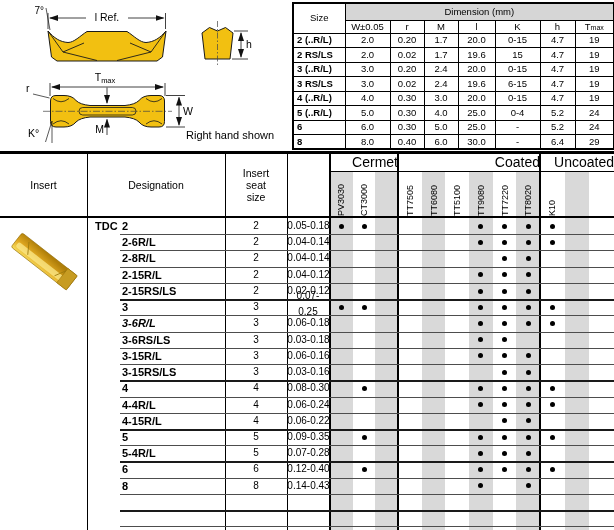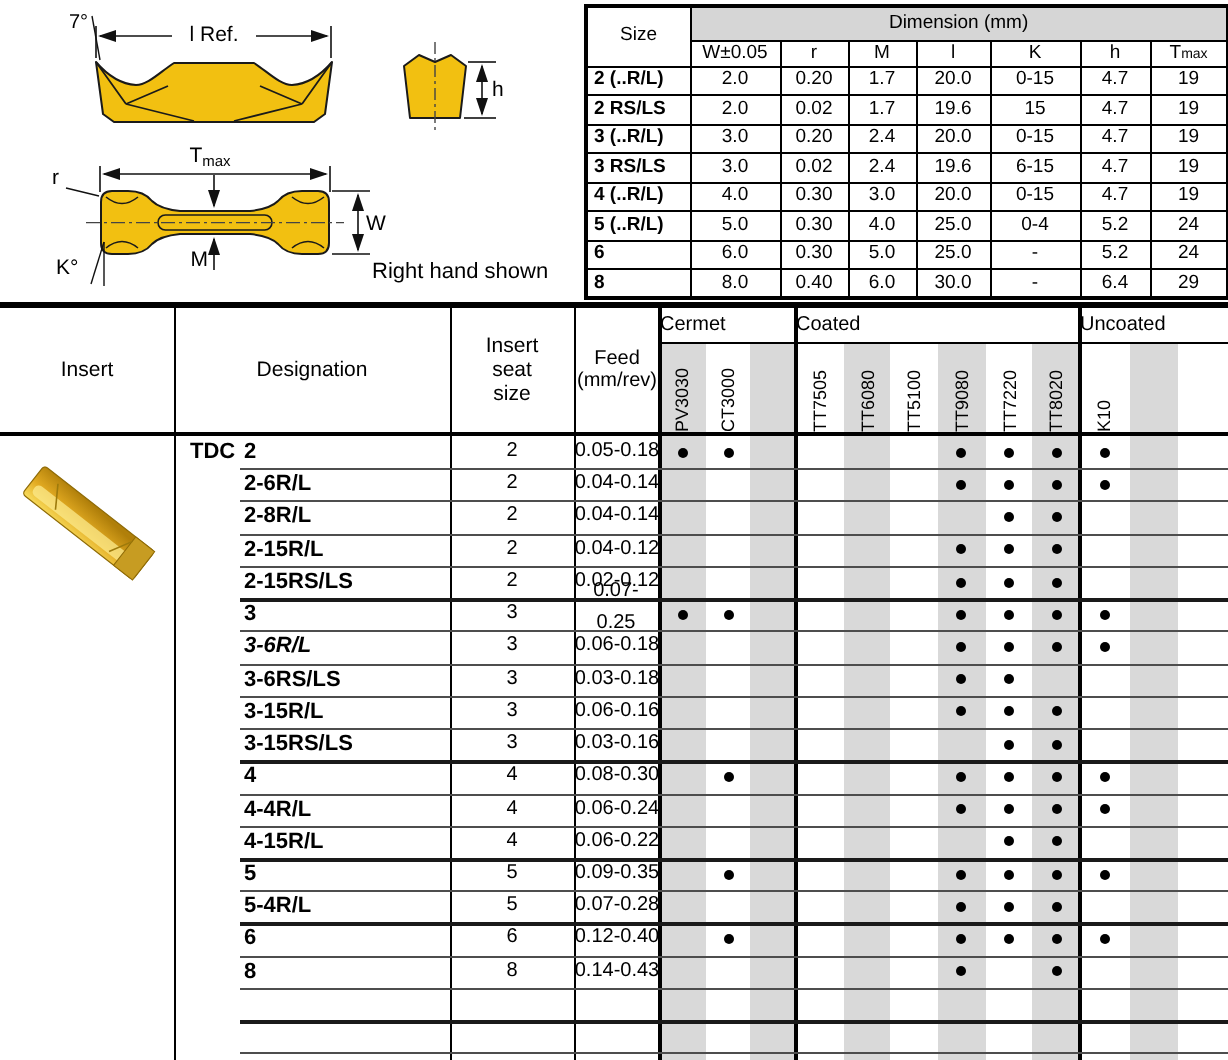--- a/index.html
+++ b/index.html
@@ -16,21 +16,21 @@
   
   .drawing{position:absolute;left:0;top:0;}
   
   .main-table{position:absolute;left:0;top:151px;width:614px;height:376px;
               border-top:3px solid #000;}
   .stripe{position:absolute;background:#d9d9d9;z-index:1;}
   .vline,.hline{position:absolute;background:#000;z-index:2;}
   .rowsep{position:absolute;z-index:2;}
   .mt-label{position:absolute;display:flex;align-items:center;justify-content:center;
             text-align:center;font-size:10.5px;z-index:3;}
-  .grp-label{position:absolute;font-size:10px;text-align:left;line-height:17px;z-index:3;}
+  .grp-label{position:absolute;font-size:14px;text-align:right;line-height:17px;z-index:3;}
   .vert-label{position:absolute;writing-mode:vertical-rl;transform:rotate(180deg);
               font-size:9px;line-height:12px;width:12px;letter-spacing:0;z-index:3;}
   .cell{position:absolute;font-size:10px;text-align:center;z-index:3;}
   .dsg{position:absolute;font-size:11px;font-weight:bold;z-index:3;white-space:nowrap;}
   .dot{position:absolute;width:5px;height:5px;border-radius:50%;background:#000;z-index:3;}
   .photo{position:absolute;left:8px;top:66px;z-index:3;}
 </style>
 </head>
 <body>
 
@@ -217,23 +217,20 @@
         </tr>
       </tbody>
   </table>
 
   <div class="main-table" id="mt">
 
     <div class="mt-label" style="left:0;top:0;width:87px;height:62px">Insert</div>
     <div class="mt-label" style="left:87px;top:0;width:138px;height:62px">Designation</div>
     <div class="mt-label" style="left:225px;top:0;width:62px;height:62px">
       <span style="width:40px">Insert seat size</span>
-    </div>
-    <div class="mt-label" style="left:287px;top:0;width:43px;height:62px;font-size:10px">
-      <span style="width:42px">Feed (mm/rev)</span>
     </div>
 
     <div class="dsg" style="left:95px;top:64px;line-height:16px">TDC</div>
 
     <svg class="photo" width="74" height="84" viewBox="0 0 74 84">
       <defs>
         <linearGradient id="gold" x1="0" y1="0" x2="1" y2="0.3">
           <stop offset="0" stop-color="#f8dd5e"></stop>
           <stop offset="0.45" stop-color="#e3ab22"></stop>
           <stop offset="1" stop-color="#b07f0a"></stop>

